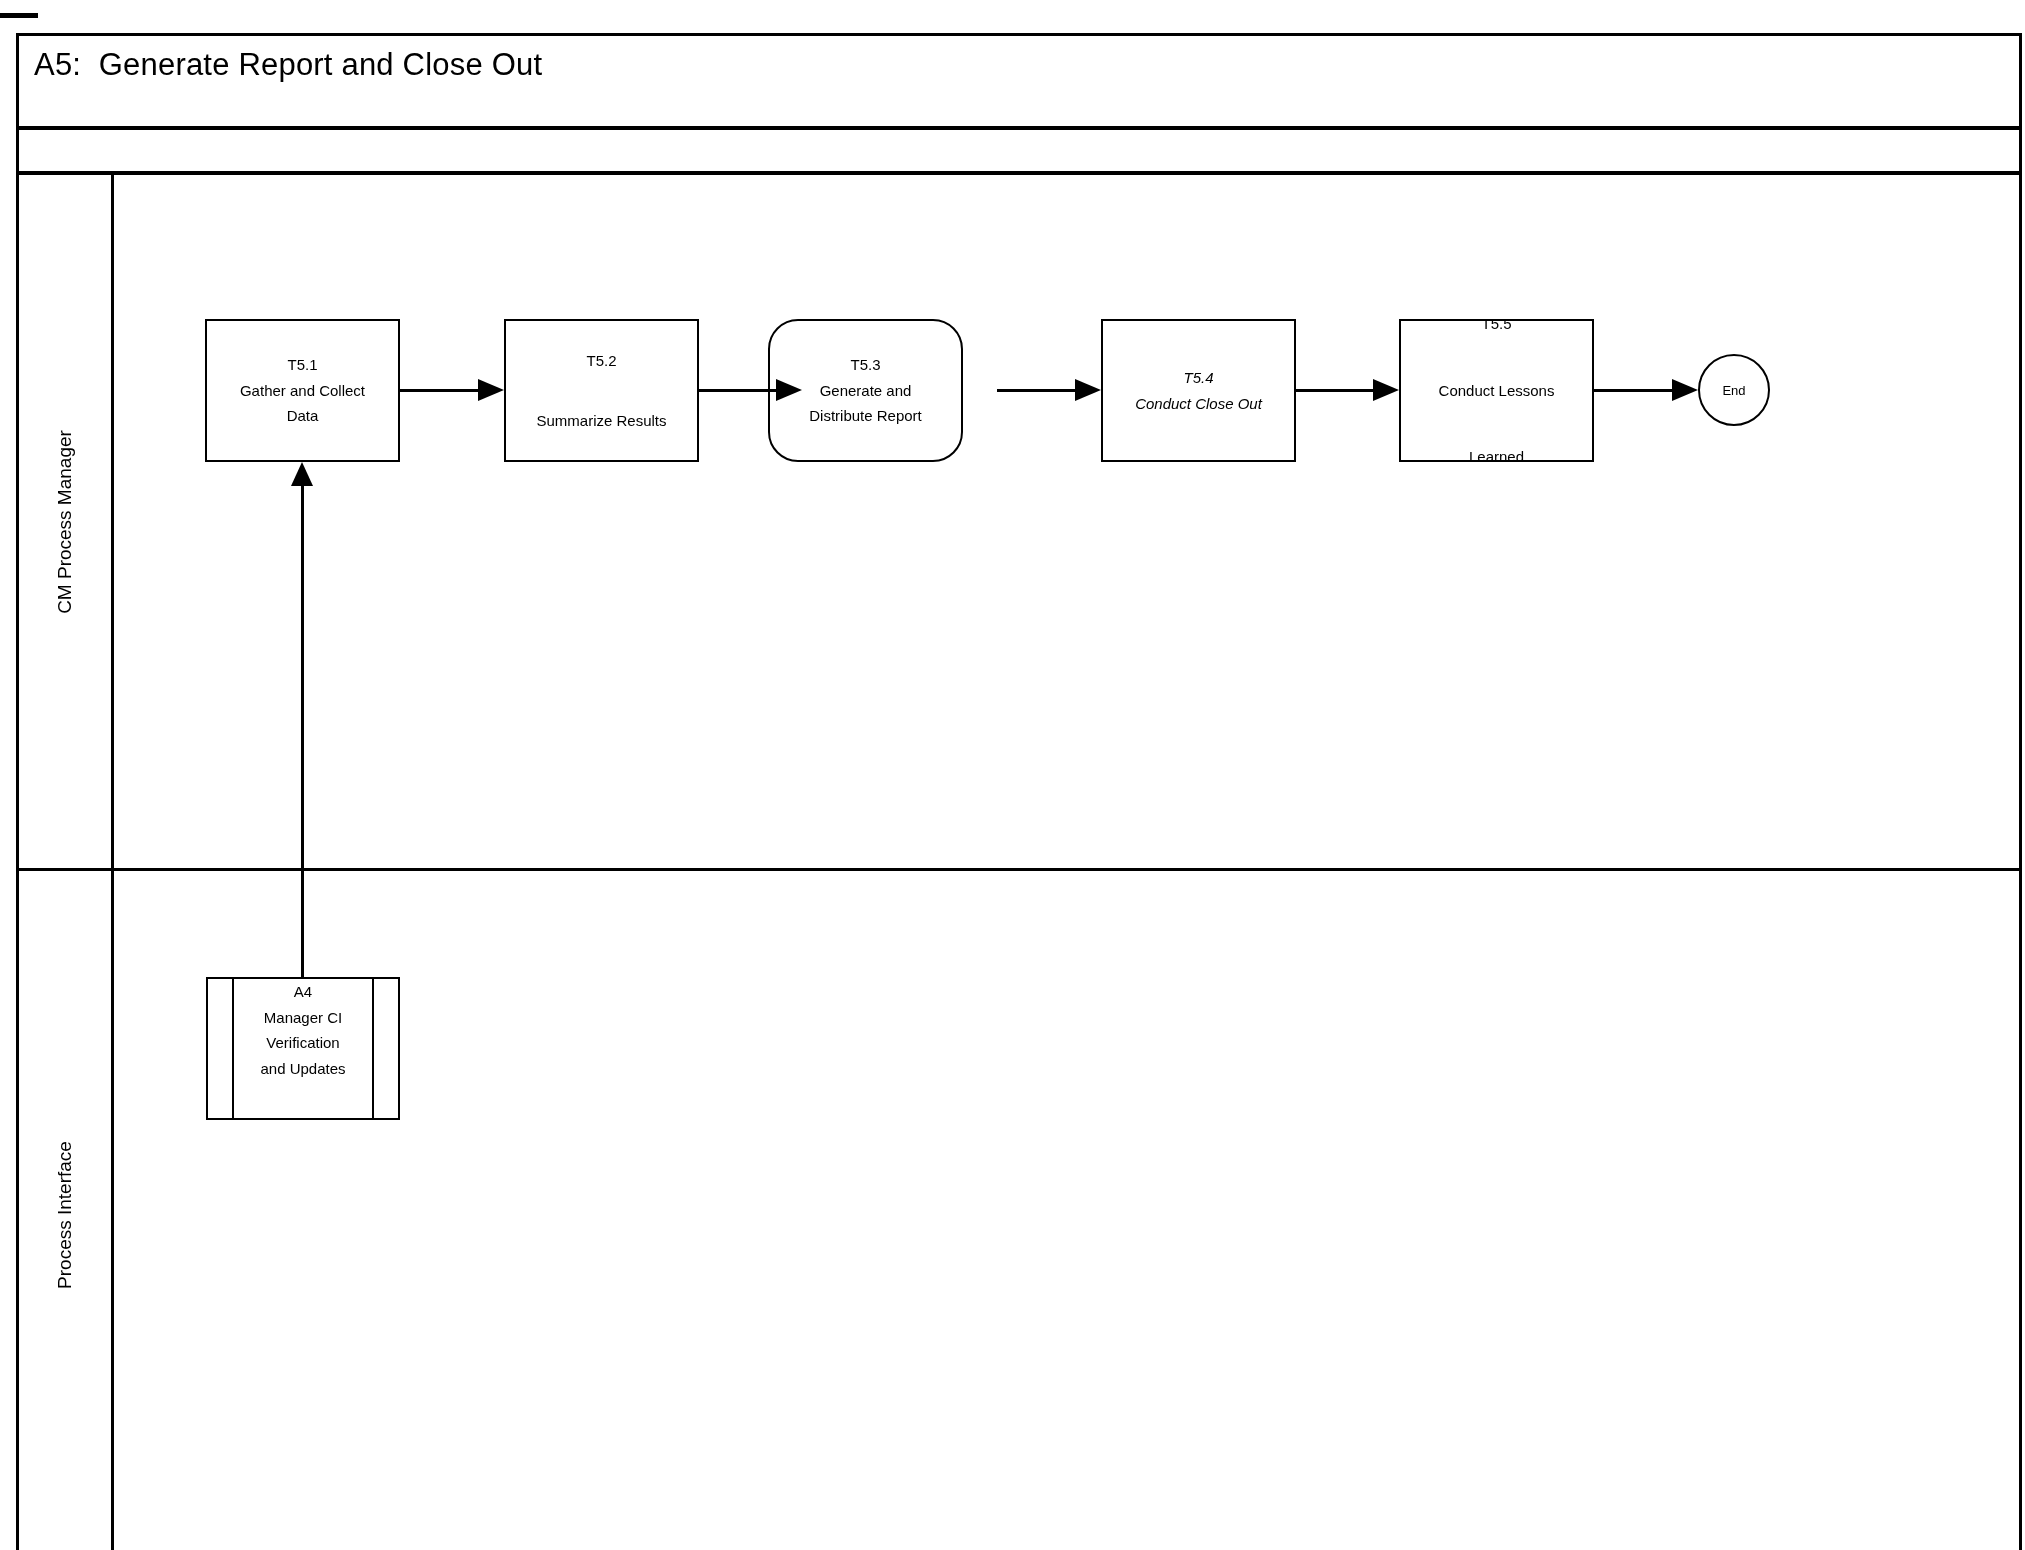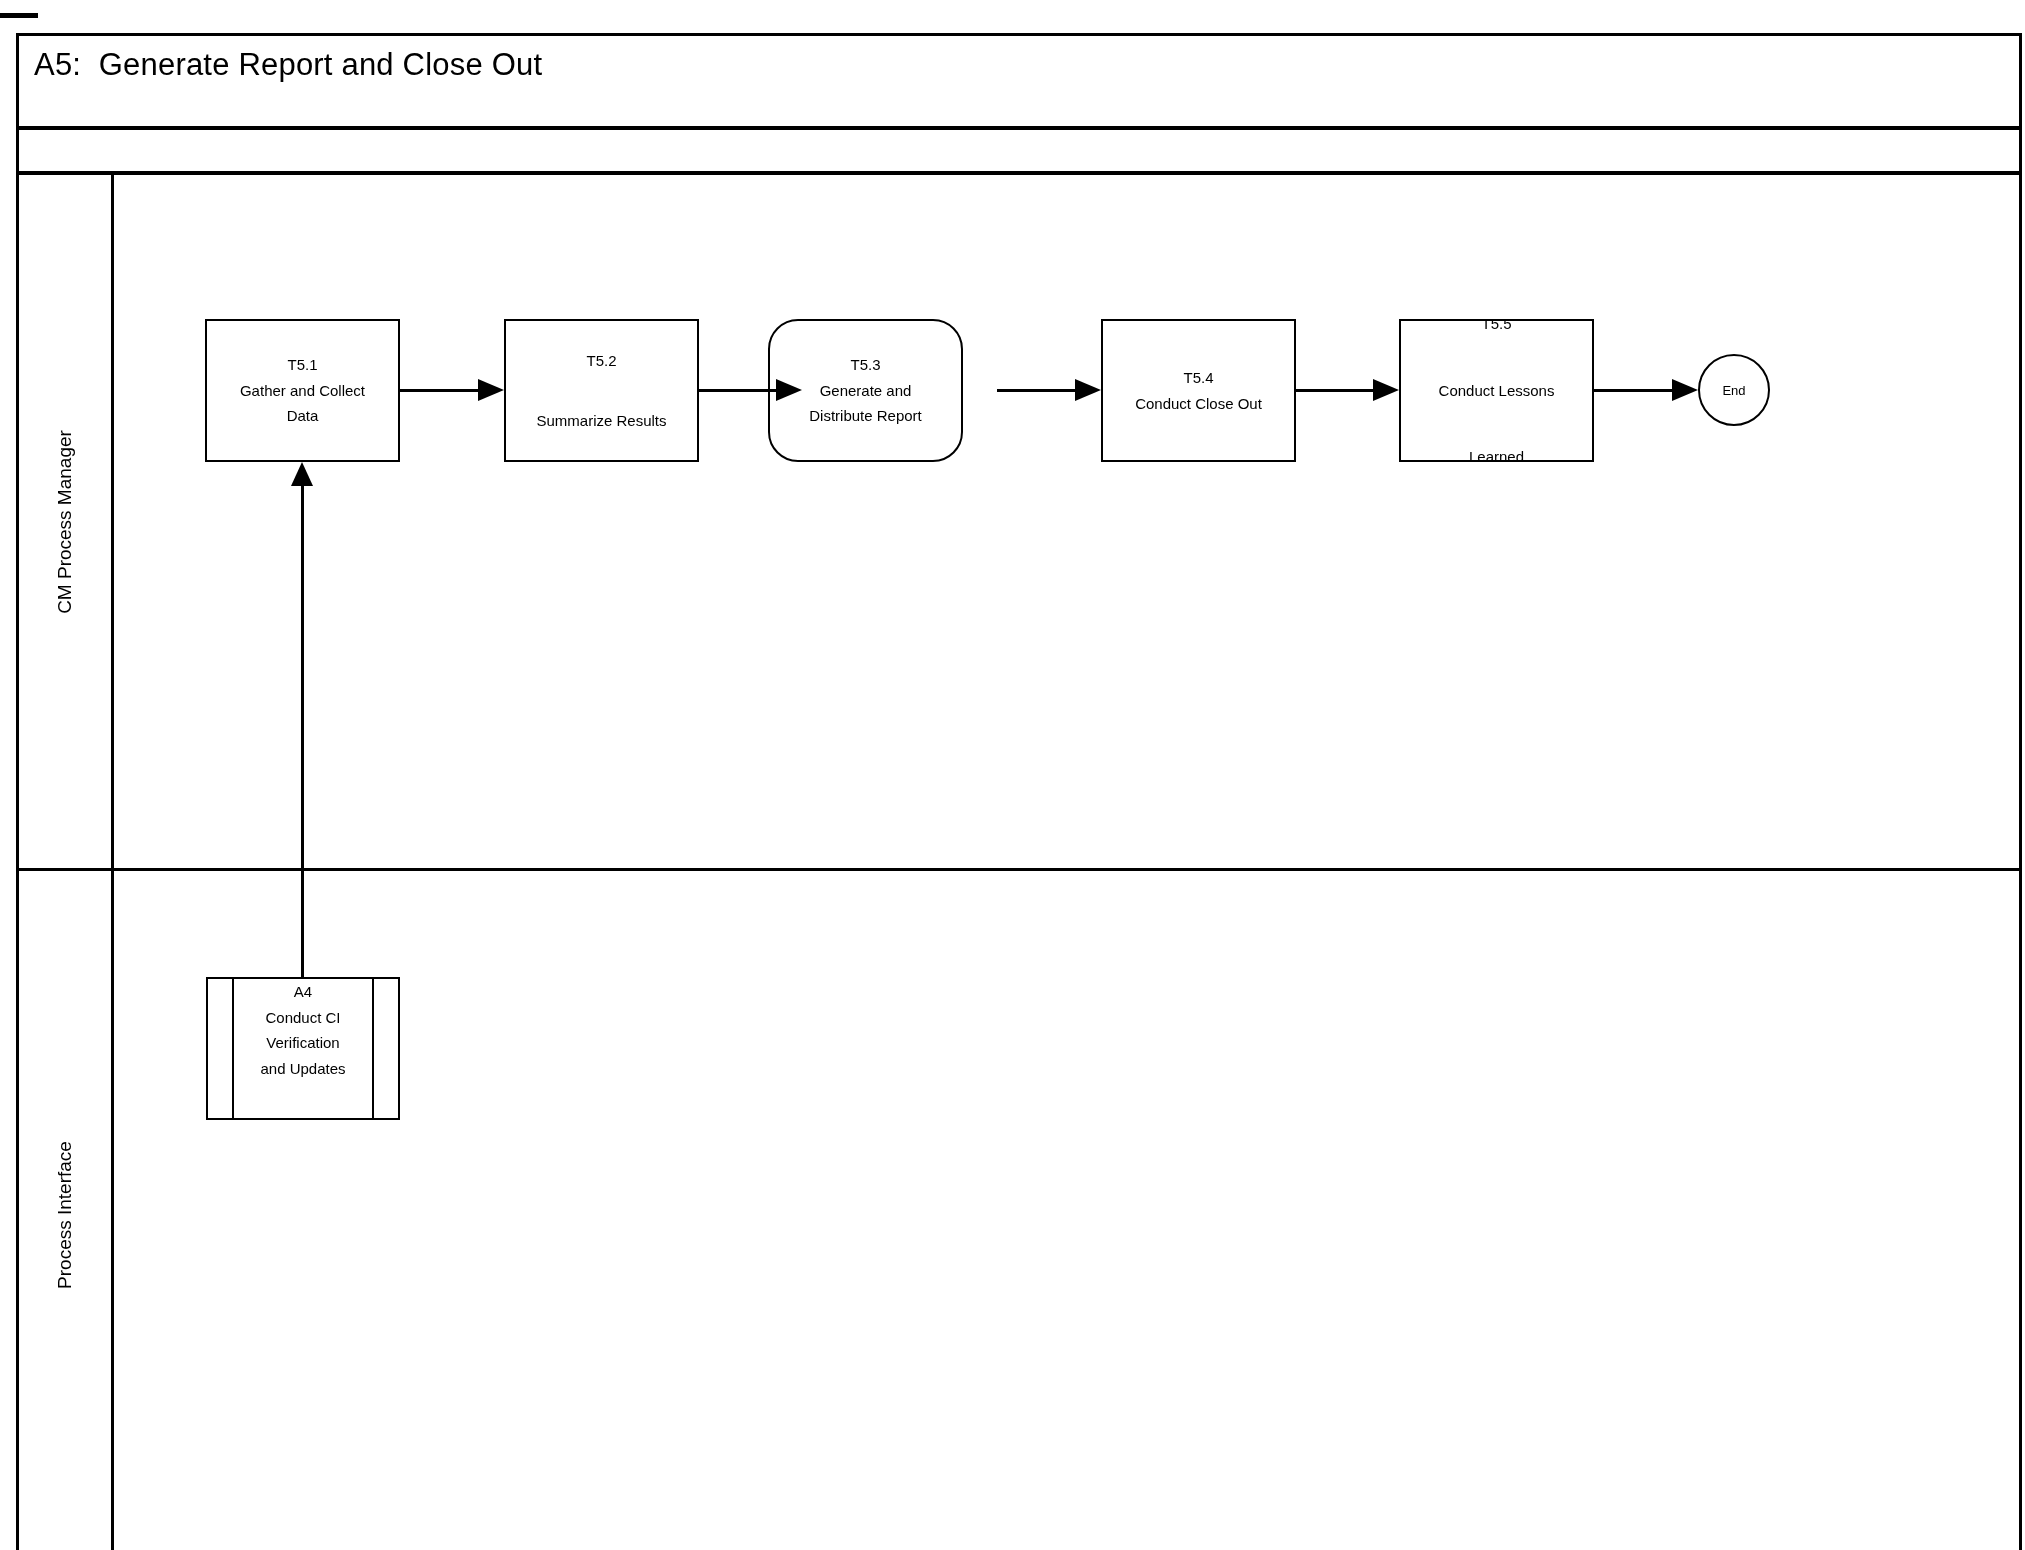--- a/index.html
+++ b/index.html
@@ -74,21 +74,21 @@
     align-items: center;
     justify-content: center;
     text-align: center;
     font-size: 15px;
     line-height: 1.7;
     background: #ffffff;
   }
   #task-t51 { left: 205px; }
   #task-t52 { left: 504px; gap: 34px; }
   #task-t53 { left: 768px; border-radius: 30px; }
-  #task-t54 { left: 1101px; }
+  #task-t54 { left: 1101px; font-style: italic; }
   #task-t55 { left: 1399px; gap: 41px; }
 
   
   #end-node {
     left: 1698px; top: 341px;
     width: 72px; height: 72px;
     border: 2px solid #000000;
     border-radius: 50%;
     box-sizing: border-box;
     display: flex;
@@ -221,19 +221,19 @@
   <div id="head-5" class="abs head-right"></div>
 
   <div id="v-shaft" class="abs black"></div>
   <div id="head-up" class="abs"></div>
 
   <div id="interface-task" class="abs">
     <div id="subproc-bar-left" class="subproc-bar"></div>
     <div id="subproc-bar-right" class="subproc-bar"></div>
     <div id="interface-task-text">
       <span>A4</span>
-      <span>Conduct CI</span>
+      <span>Manager CI</span>
       <span>Verification</span>
       <span>and Updates</span>
     </div>
   </div>
 
 </div>
 
 </body></html>

